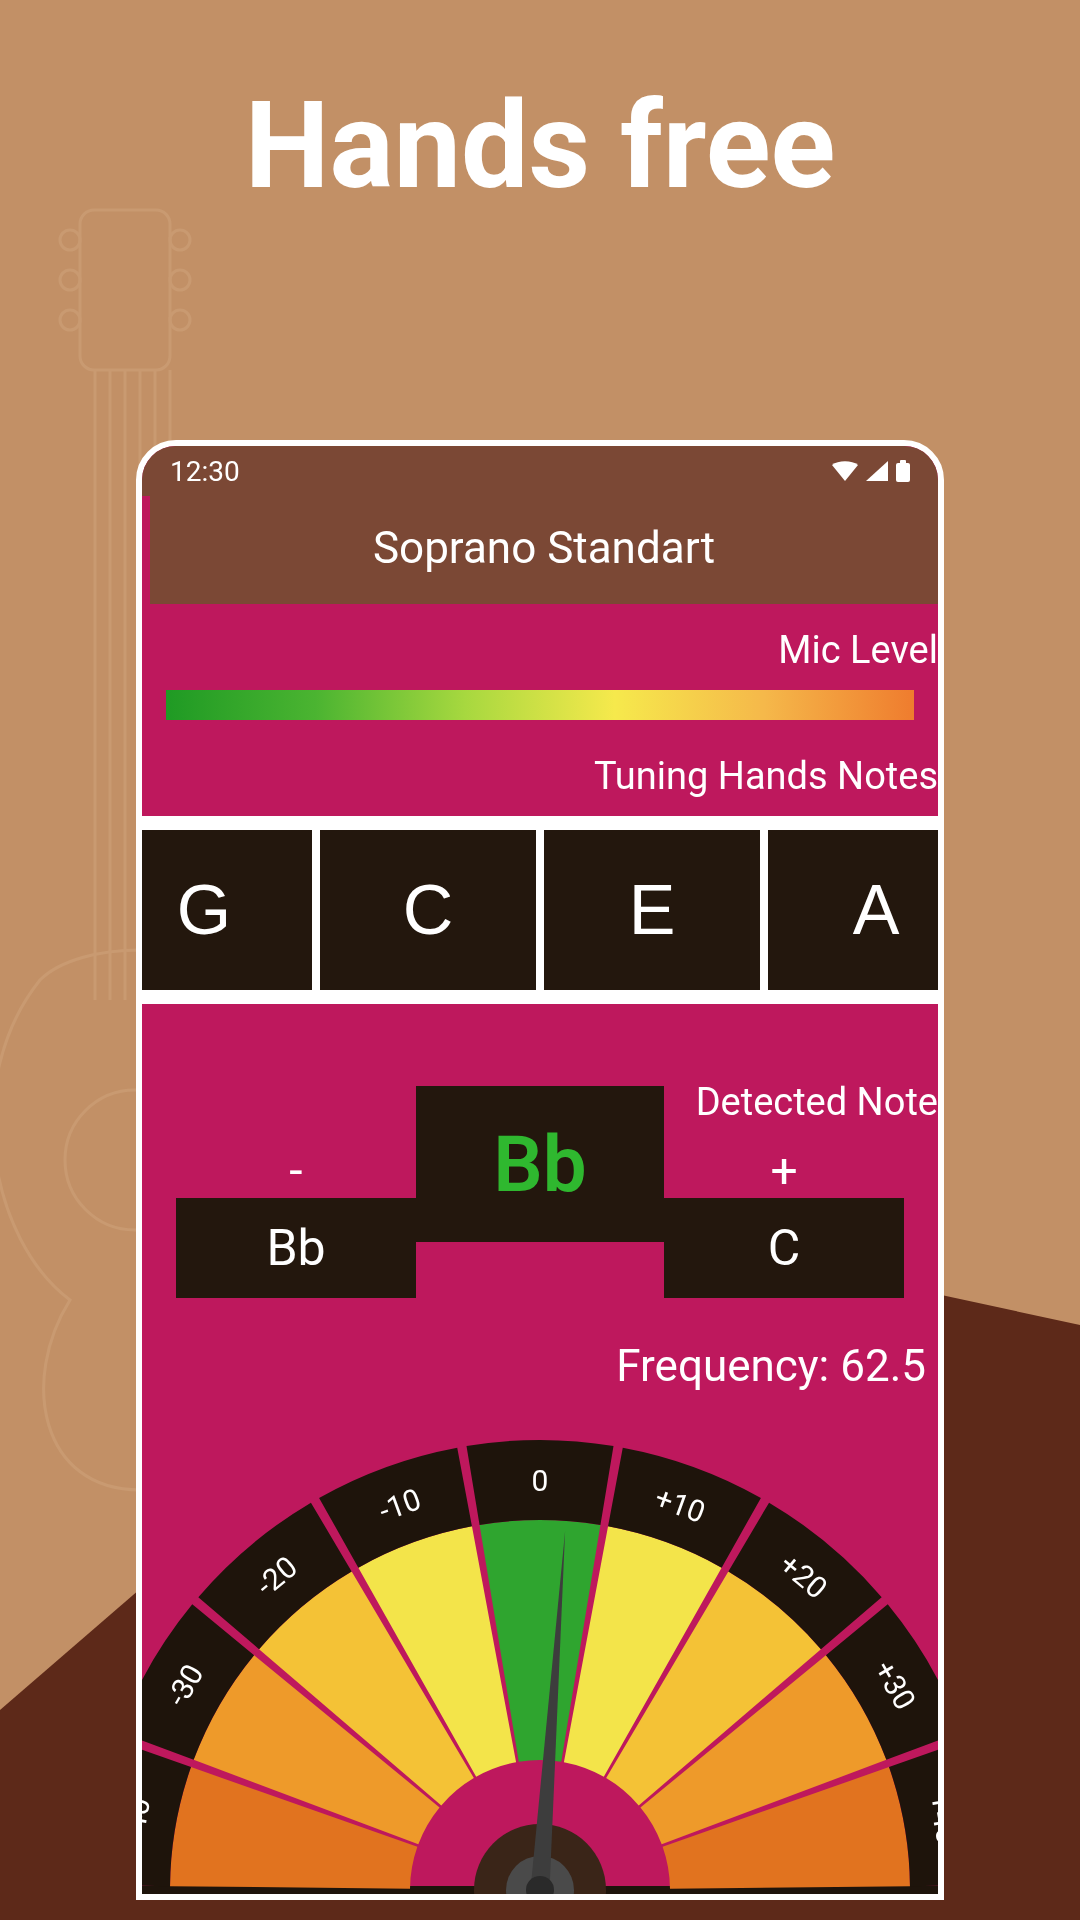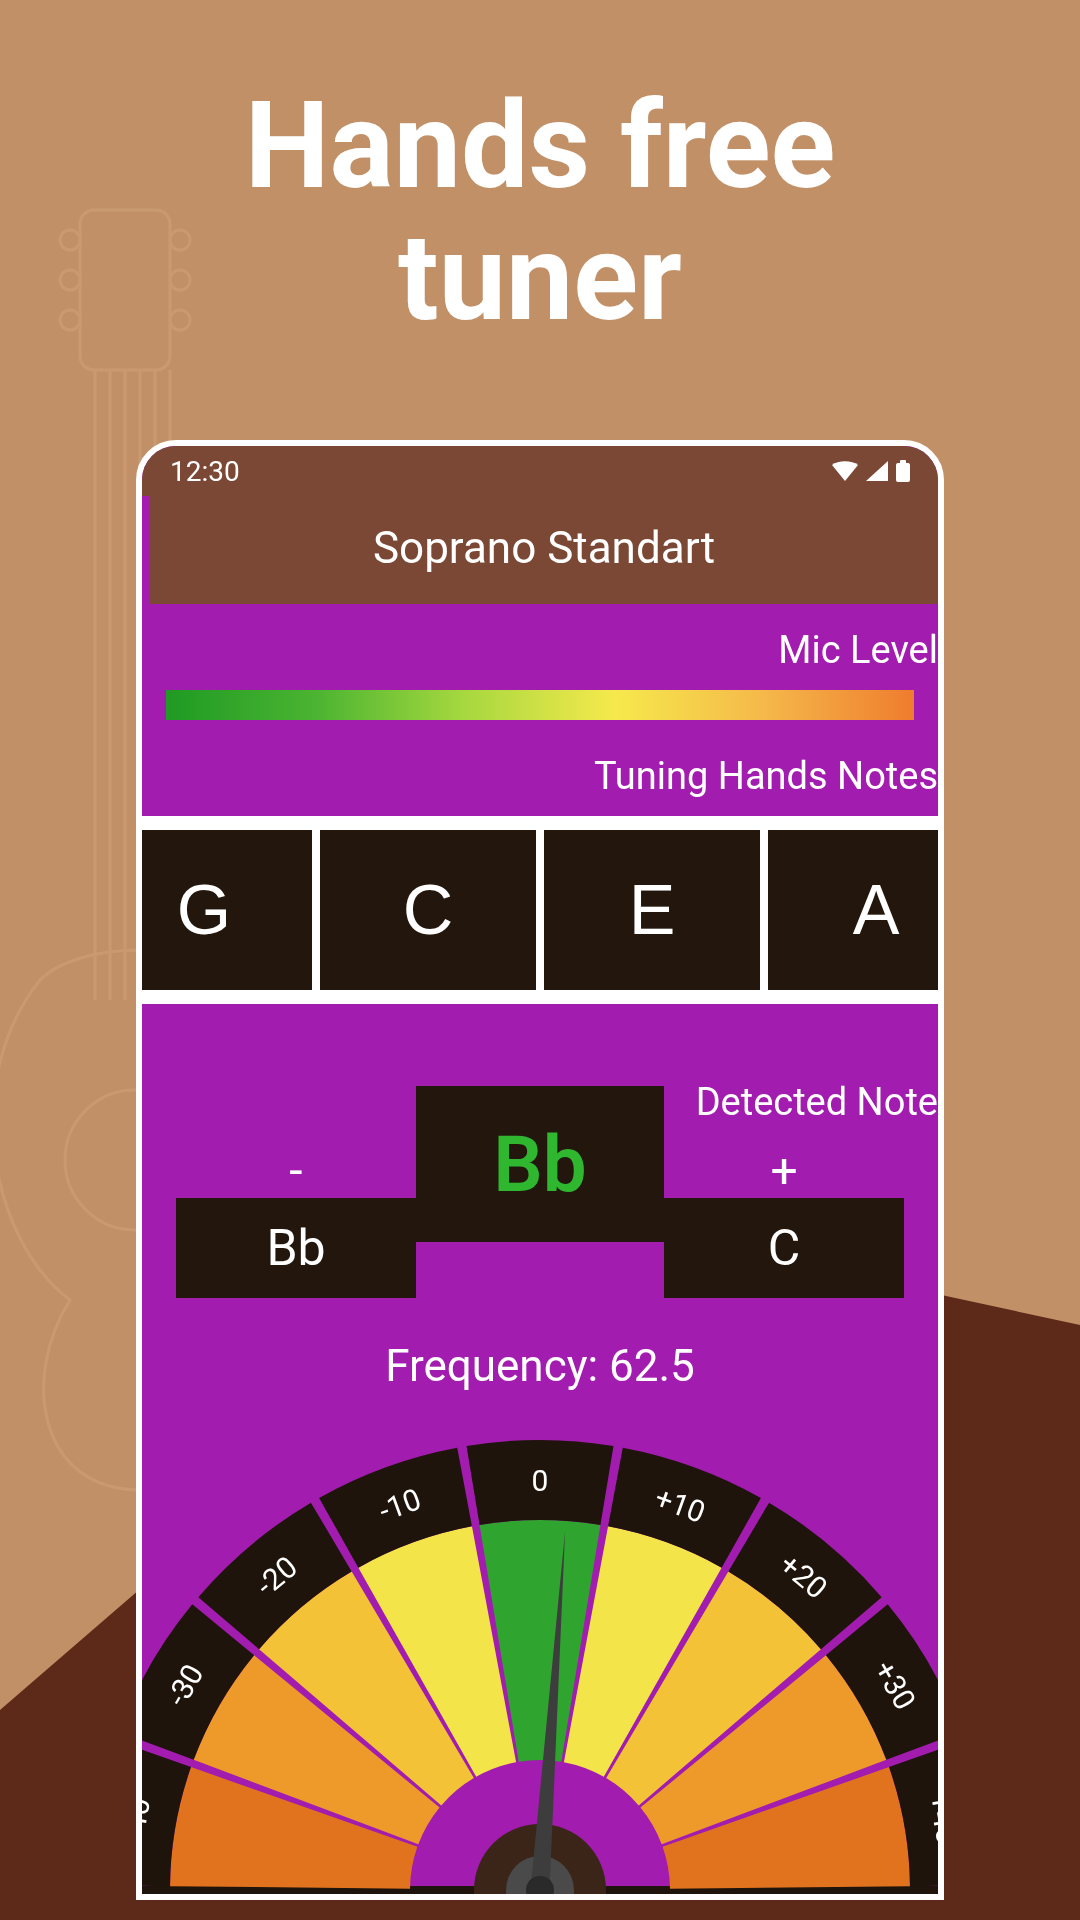--- a/index.html
+++ b/index.html
@@ -37,21 +37,21 @@
     font-weight: 700;
     line-height: 1.1;
   }
   
   .phone {
     position: absolute;
     left: 136px;
     top: 440px;
     width: 808px;
     height: 1460px;
-    background: #a21caf;
+    background: #be185d;
     border: 6px solid #fff;
     border-radius: 40px 40px 0 0;
     overflow: hidden;
   }
   
   .status-bar {
     height: 50px;
     display: flex;
     justify-content: space-between;
     align-items: center;
@@ -143,21 +143,21 @@
   .det-box.center {
     height: 156px;
     width: 248px;
     color: #2fb82f;
     font-size: 78px;
     font-weight: 600;
     margin-top: -56px;
   }
   
   .freq {
-    text-align: center;
+    text-align: right;
     color: #fff;
     font-size: 44px;
     padding: 42px 12px 20px;
   }
   
   .gauge-wrap {
     position: absolute;
     bottom: -6px;
     left: 50%;
     transform: translateX(-50%);
@@ -185,21 +185,20 @@
       <line x1="140" y1="170" x2="140" y2="800"></line>
     <line x1="155" y1="170" x2="155" y2="800"></line>
       <line x1="170" y1="170" x2="170" y2="800"></line>
     <path d="M 40 780 C -40 880, -10 1040, 70 1100 C 20 1180, 40 1290, 140 1290 C 240 1290, 260 1180, 210 1100 C 290 1040, 320 880, 240 780 C 200 740, 80 740, 40 780 Z"></path>
     <circle cx="135" cy="960" r="70"></circle>
   </g>
 </svg>
 
 <div class="hero-title">
   <div>Hands free</div>
-  <div>tuner</div>
 </div>
 
 <div class="phone">
 
   <div class="status-bar">
     <span>12:30</span>
     <span class="status-right">
       <svg width="26" height="20" viewBox="0 0 26 20">
           <path d="M13 20 L26 4 C20 -1 6 -1 0 4 Z" fill="#fff"></path>
         </svg>

